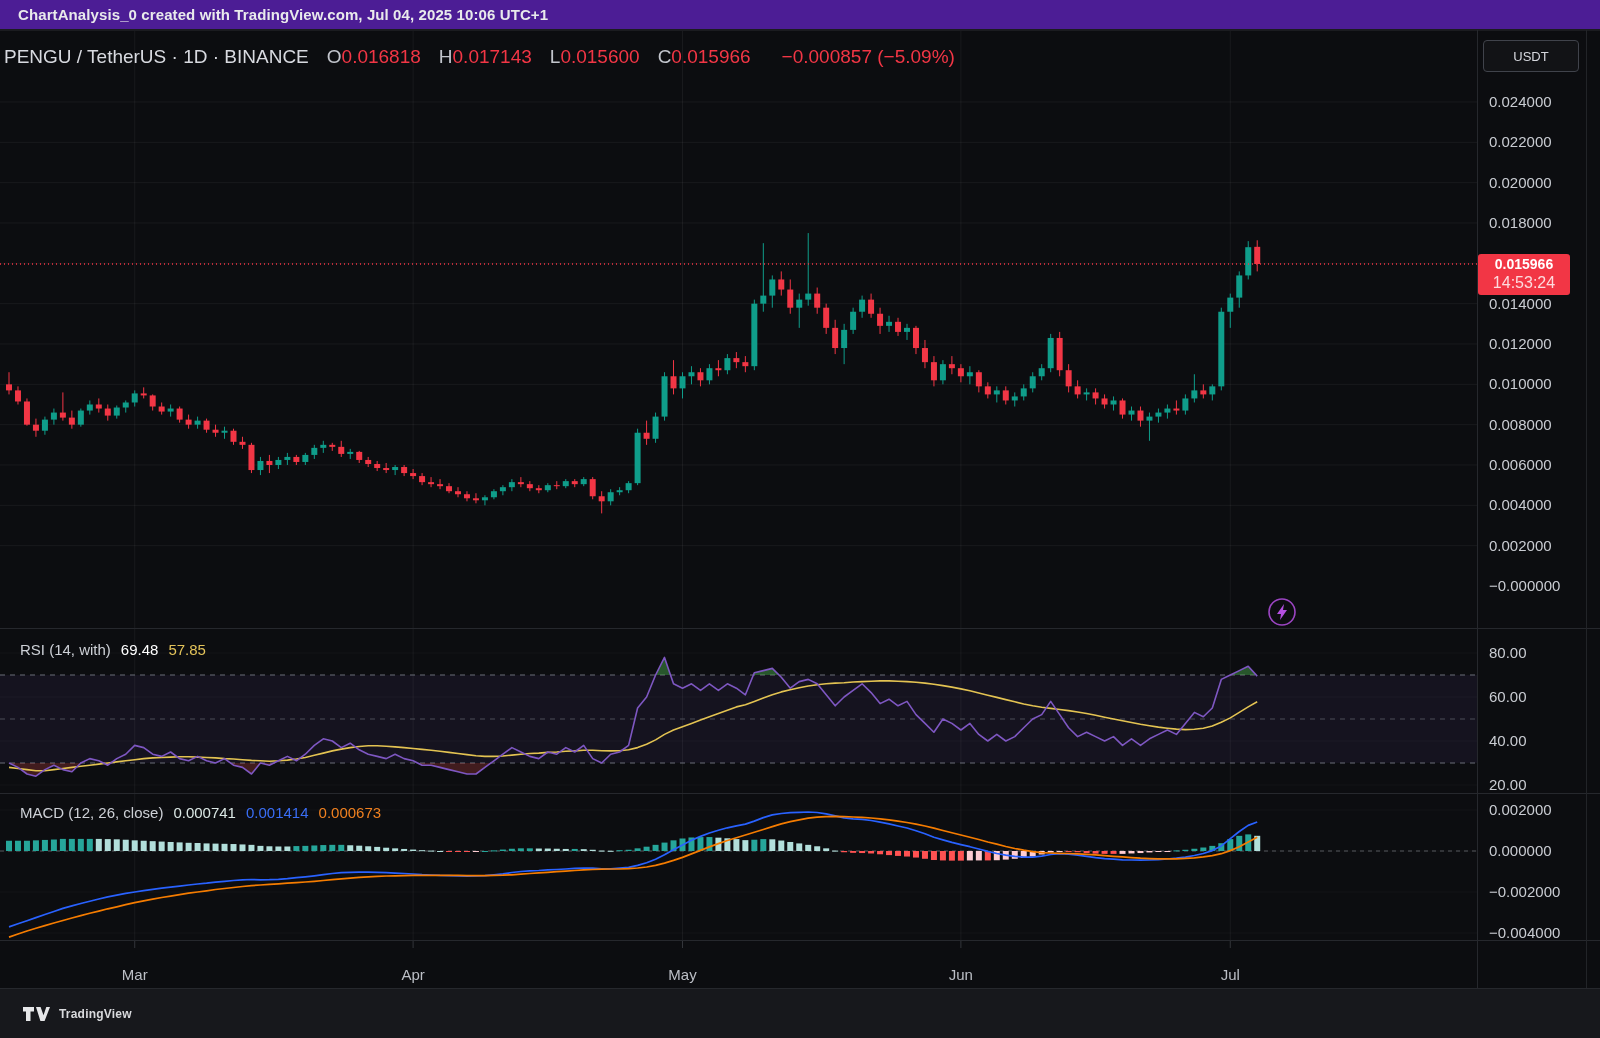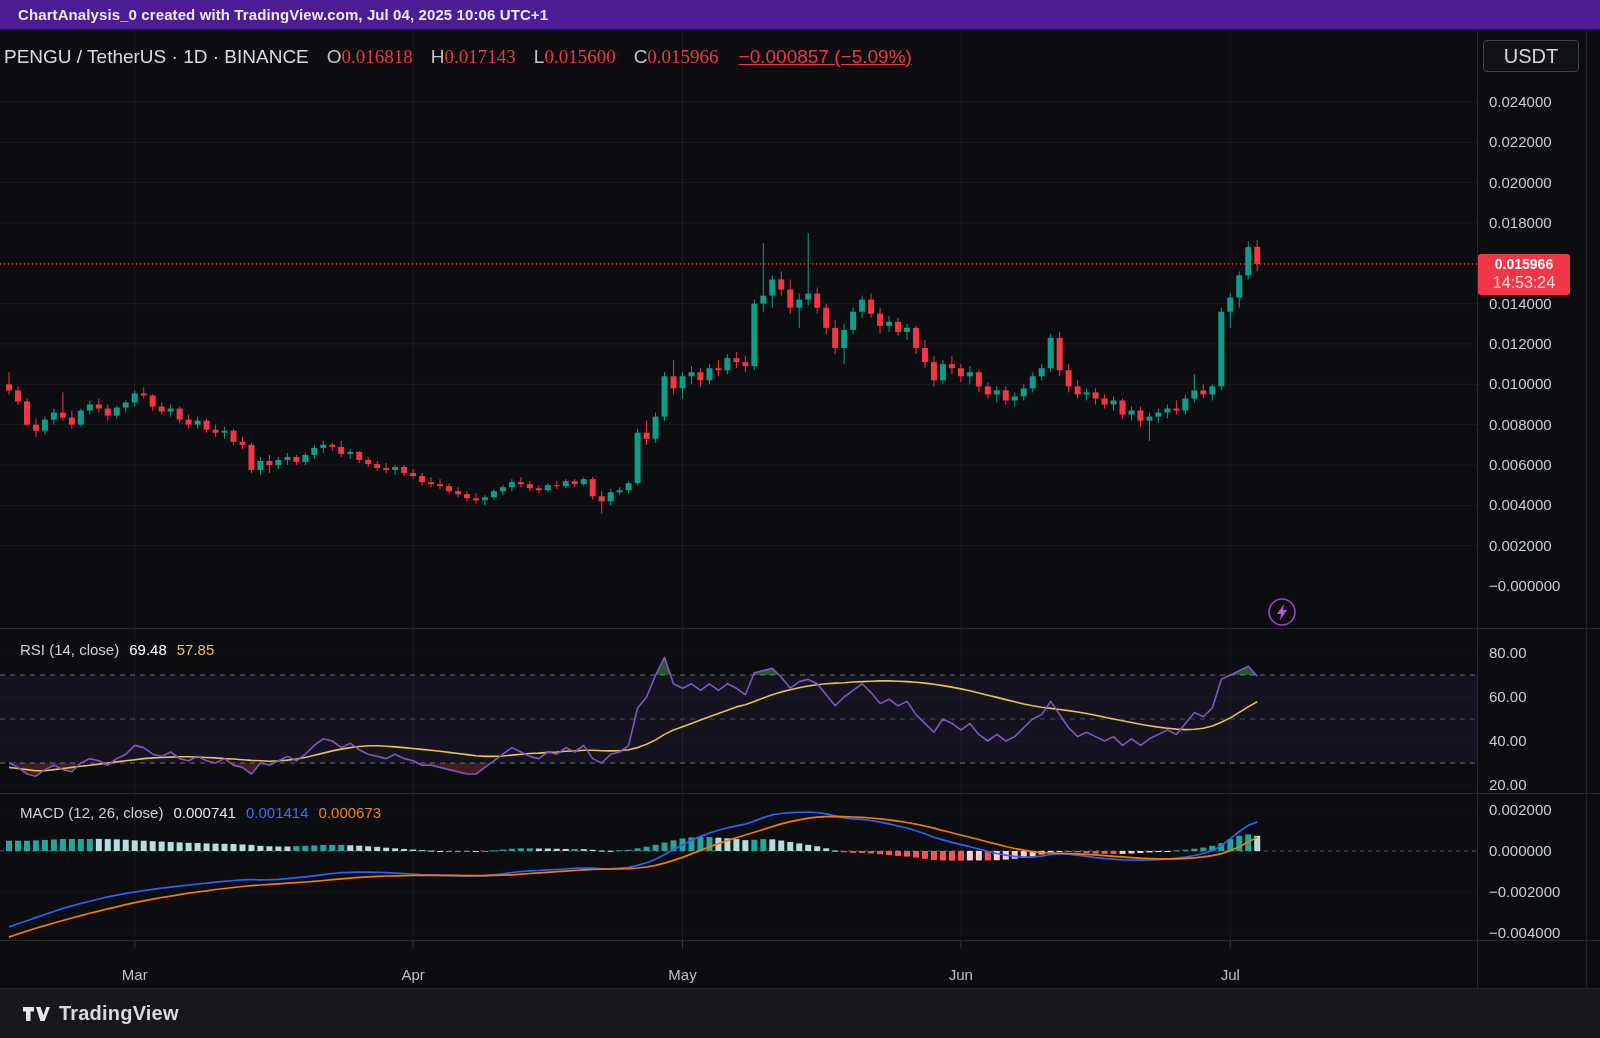--- a/index.html
+++ b/index.html
@@ -8,42 +8,42 @@
        -webkit-font-smoothing:antialiased;}
   #topbar{position:absolute;left:0;top:0;width:1600px;height:30px;background:#4c1d95;
           display:flex;align-items:center;padding-left:18px;box-sizing:border-box;
           border-bottom:1px solid #1b1c20;}
   #topbar .title{font-size:15px;font-weight:bold;color:#e9eaec;letter-spacing:.1px;}
   #chart-svg{position:absolute;left:0;top:0;}
   .overlay{position:absolute;z-index:5;}
   #legend-main{left:4px;top:46px;font-size:19px;display:flex;gap:8px;}
   #legend-main .sym{color:#d8dae0;}
   #legend-main .lbl{color:#c2c5cc;margin-left:10px;}
-  #legend-main .val-red{color:#f23645;font-family:Liberation Serif, serif;}
-  #legend-main .chg{color:#f23645;margin-left:12px;text-decoration:underline;}
+  #legend-main .val-red{color:#f23645;}
+  #legend-main .chg{color:#f23645;margin-left:23px;}
   #legend-rsi{left:20px;top:641px;font-size:15px;display:flex;gap:10px;}
   #legend-rsi .name{color:#cdd0d6;}
   #legend-rsi .v1{color:#ffffff;}
   #legend-rsi .v2{color:#e3c35a;}
   #legend-macd{left:20px;top:804px;font-size:15px;display:flex;gap:10px;}
   #legend-macd .name{color:#cdd0d6;text-align:center;}
   #legend-macd .vh{color:#dbe8e5;}
   #legend-macd .vm{color:#3a6ef5;}
   #legend-macd .vs{color:#ef8020;}
   #usdt-btn{left:1483px;top:40px;width:96px;height:32px;border:1px solid #40434b;
-            border-radius:4px;background:#121316;color:#d5d7dd;font-size:20px;
+            border-radius:4px;background:#121316;color:#d5d7dd;font-size:13px;
             display:flex;align-items:center;justify-content:center;box-sizing:border-box;cursor:pointer;}
   #price-label{left:1478px;top:254px;width:92px;height:41px;background:#f23645;border-radius:3px;
                display:flex;flex-direction:column;align-items:center;justify-content:center;line-height:1.25;}
   #price-label .p{color:#fff;font-size:14px;font-weight:bold;}
   #price-label .t{color:rgba(255,255,255,.82);font-size:16px;}
   #bottombar{left:0;top:988px;width:1600px;height:50px;background:#17181c;
              display:flex;align-items:center;padding-left:22px;box-sizing:border-box;gap:9px;
              border-top:1px solid #26282d;}
-  #bottombar .brand{color:#d9dadd;font-size:20px;font-weight:bold;letter-spacing:.2px;}
+  #bottombar .brand{color:#d9dadd;font-size:12px;font-weight:bold;letter-spacing:.2px;}
 </style>
 </head>
 <body>
 
 <svg id="chart-svg" width="1600" height="1038">
     <rect x="0" y="30" width="1600" height="958" fill="#0c0d10"></rect>
     <defs>
       <clipPath id="mainClip">
         <rect x="0" y="31" width="1477" height="597"></rect>
       </clipPath>
@@ -570,21 +570,21 @@
 <div id="legend-main" class="overlay">
   <span class="sym">PENGU / TetherUS · 1D · BINANCE</span>
   <span class="lbl"><span>O</span><span class="val-red">0.016818</span></span>
   <span class="lbl"><span>H</span><span class="val-red">0.017143</span></span>
   <span class="lbl"><span>L</span><span class="val-red">0.015600</span></span>
   <span class="lbl"><span>C</span><span class="val-red">0.015966</span></span>
   <span class="chg">−0.000857 (−5.09%)</span>
 </div>
 
 <div id="legend-rsi" class="overlay">
-  <span class="name">RSI (14, close)</span>
+  <span class="name">RSI (14, with)</span>
   <span class="v1">69.48</span>
   <span class="v2">57.85</span>
 </div>
 
 <div id="legend-macd" class="overlay">
   <span class="name">MACD (12, 26, close)</span>
   <span class="vh">0.000741</span>
   <span class="vm">0.001414</span>
   <span class="vs">0.000673</span>
 </div>

